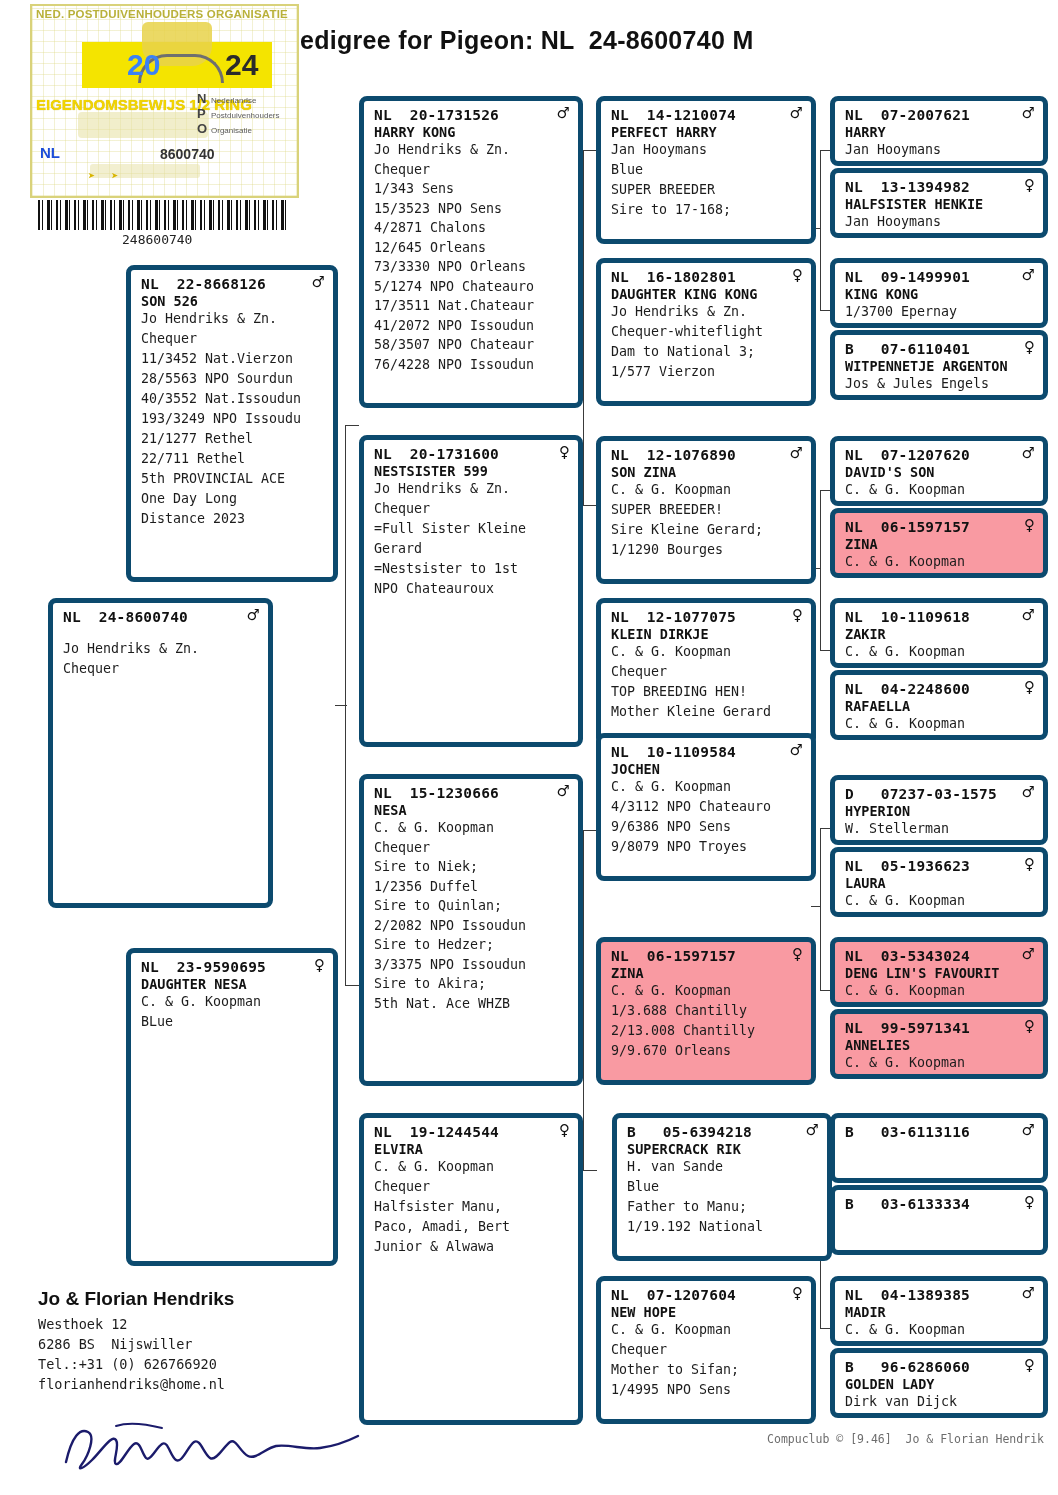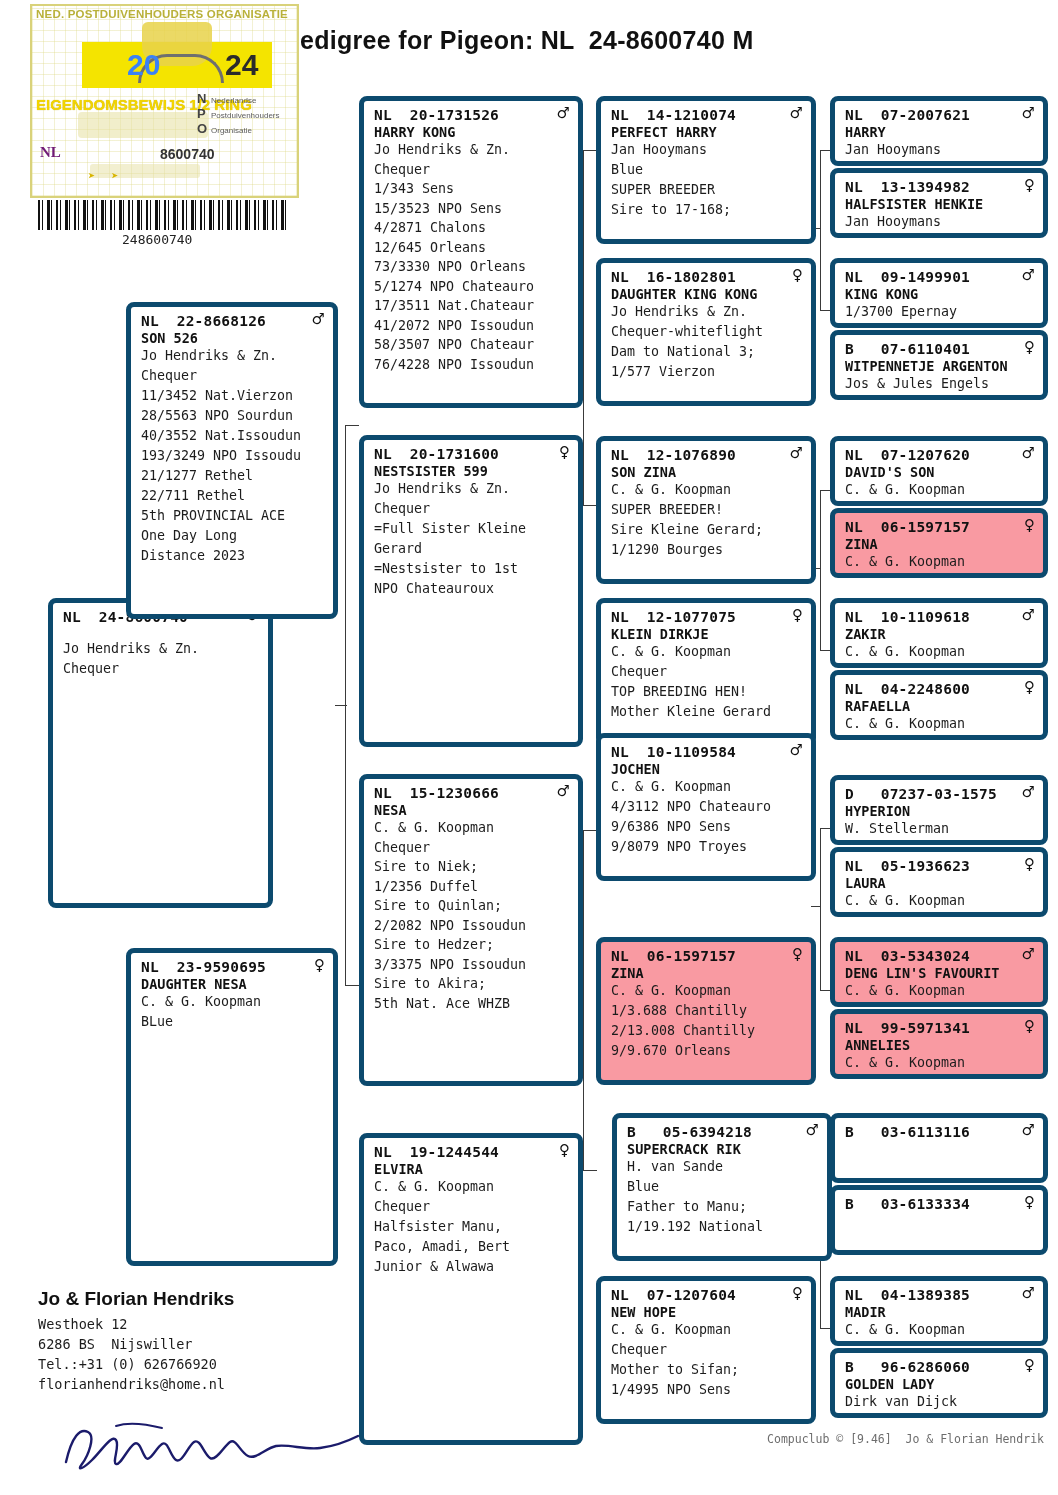--- a/index.html
+++ b/index.html
@@ -105,24 +105,24 @@
     font-family: "Liberation Sans", sans-serif;
     font-size: 15px;
     font-weight: bold;
     color: #f2d400;
     text-shadow: 0 0 1px #b9a400;
     white-space: nowrap;
   }
   .stamp-nl {
     position: absolute;
     left: 10px; top: 140px;
-    font-family: Liberation Serif, serif;
+    font-family: Liberation Sans, sans-serif;
     font-size: 15px;
     font-weight: bold;
-    color: #701a75;
+    color: #1d4ed8;
   }
   .stamp-ring {
     position: absolute;
     left: 130px; top: 142px;
     font-family: "Liberation Sans", sans-serif;
     font-size: 14px;
     font-weight: bold;
     color: #333;
   }
   .stamp-npo {
@@ -335,21 +335,21 @@
   <div class="conn h" style="left:820px; top:1328px; width:12px;"></div>
   <div class="conn h" style="left:811px; top:1248px; width:10px;"></div>
 
   <div class="box" style="left:48px; top:598px; width:225px; height:310px;">
     <div class="ring">NL  24-8600740</div>
     <div class="sex">♂</div>
     <div class="lines" style="margin-top:14px;">Jo Hendriks &amp; Zn.
 Chequer</div>
   </div>
 
-  <div class="box" style="left:126px; top:265px; width:212px; height:317px;margin-top:37px;">
+  <div class="box" style="left:126px; top:265px; width:212px; height:317px;">
     <div class="ring">NL  22-8668126</div>
     <div class="sex">♂</div>
     <div class="name">SON 526</div>
     <div class="lines">Jo Hendriks &amp; Zn.
 Chequer
 11/3452 Nat.Vierzon
 28/5563 NPO Sourdun
 40/3552 Nat.Issoudun
 193/3249 NPO Issoudu
 21/1277 Rethel
@@ -406,21 +406,21 @@
 Sire to Niek;
 1/2356 Duffel
 Sire to Quinlan;
 2/2082 NPO Issoudun
 Sire to Hedzer;
 3/3375 NPO Issoudun
 Sire to Akira;
 5th Nat. Ace WHZB</div>
   </div>
 
-  <div class="box" style="left:359px; top:1113px; width:224px; height:312px;margin-top:20px;">
+  <div class="box" style="left:359px; top:1113px; width:224px; height:312px;">
     <div class="ring">NL  19-1244544</div>
     <div class="sex">♀</div>
     <div class="name">ELVIRA</div>
     <div class="lines">C. &amp; G. Koopman
 Chequer
 Halfsister Manu,
 Paco, Amadi, Bert
 Junior &amp; Alwawa</div>
   </div>
 

